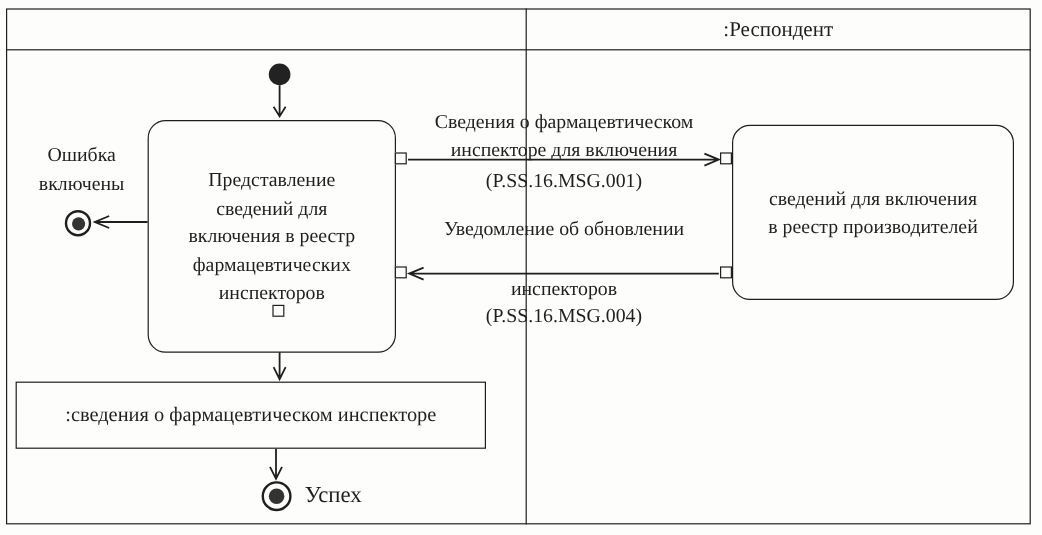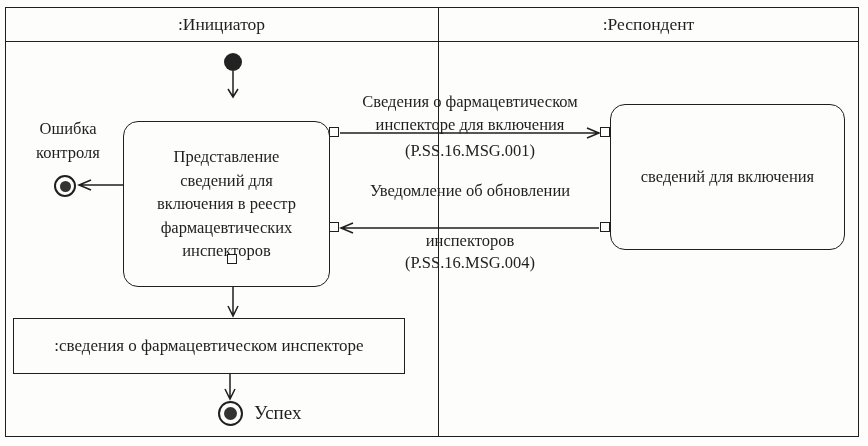--- a/index.html
+++ b/index.html
@@ -43,21 +43,21 @@
     border:1.6px solid var(--ink);
     border-radius:15px;
     box-sizing:border-box;
     background:var(--paper);
     display:flex;flex-direction:column;
     align-items:center;justify-content:center;
     text-align:center;
     font-size:16.5px;
   }
   .activity .ln{line-height:23.5px;white-space:nowrap;}
-  .act-init{left:123px;top:100px;width:207px;height:166px;margin-top:21px;}
+  .act-init{left:123px;top:100px;width:207px;height:194px;}
   .act-resp{left:610px;top:104px;width:235px;height:146px;}
 
   
   .object-node{
     left:13px;top:318px;width:392px;height:56px;
     border:1.5px solid var(--ink);
     box-sizing:border-box;
     background:var(--paper);
     display:flex;flex-direction:column;
     align-items:center;justify-content:center;
@@ -112,21 +112,20 @@
   svg.connectors path{stroke:var(--ink);stroke-width:1.5;fill:none;}
 </style>
 </head>
 <body>
 
 <div class="stage">
 
   <div class="abs frame"></div>
   <div class="abs lane-divider"></div>
   <div class="abs header-sep"></div>
-  <div class="abs lane-title init">:Инициатор</div>
   <div class="abs lane-title resp">:Респондент</div>
 
   <svg class="abs connectors" width="868" height="446" viewBox="0 0 868 446">
     <path d="M233 71 L233 96 M228 89 L233 97 L238 89"></path>
     <path d="M123 185 L80 185 M91 180 L79 185 L91 190"></path>
     <path d="M340 133 L598 133 M587 128 L599 133 L587 138"></path>
     <path d="M599 228 L342 228 M353 223 L341 228 L353 233"></path>
     <path d="M233 266 L233 314 M228 306 L233 316 L238 306"></path>
     <path d="M230 374 L230 397 M225 389 L230 399 L235 389"></path>
   </svg>
@@ -135,27 +134,28 @@
 
   <div class="abs activity act-init">
     <div class="ln">Представление</div>
     <div class="ln">сведений для</div>
     <div class="ln">включения в реестр</div>
     <div class="ln">фармацевтических</div>
     <div class="ln">инспекторов</div>
   </div>
 
   <div class="abs lbl err-l1">Ошибка</div>
-  <div class="abs lbl err-l2">контроля</div>
+  <div class="abs lbl err-l2">включены</div>
   <div class="abs final-node final-error">
     <div class="core"></div>
   </div>
 
   <div class="abs activity act-resp">
     <div class="ln">сведений для включения</div>
+    <div class="ln">в реестр производителей</div>
   </div>
 
   <div class="abs pin pin-m1-src"></div>
   <div class="abs pin pin-m1-dst"></div>
   <div class="abs pin pin-m2-src"></div>
   <div class="abs pin pin-m2-dst"></div>
   <div class="abs pin pin-bottom"></div>
 
   <div class="abs lbl m1-l1">Сведения о фармацевтическом</div>
   <div class="abs lbl m1-l2">инспекторе для включения</div>

